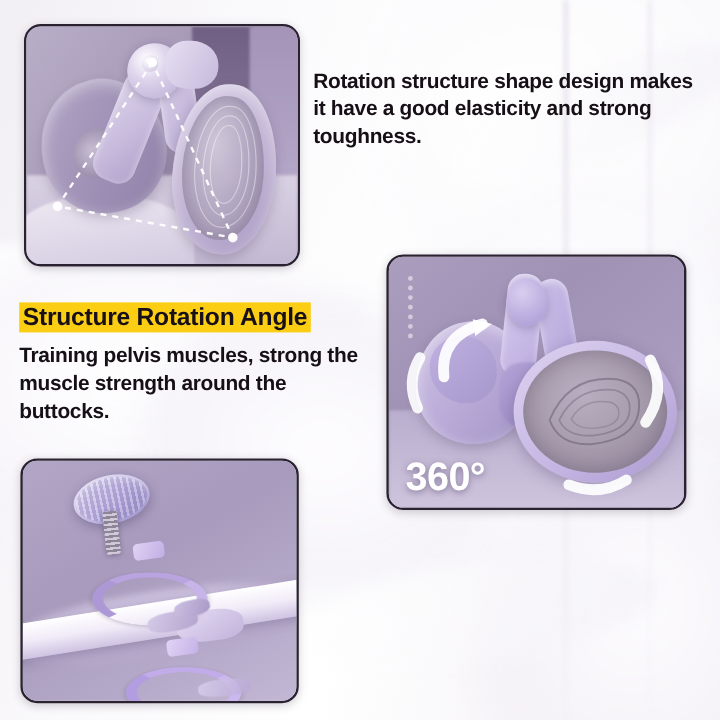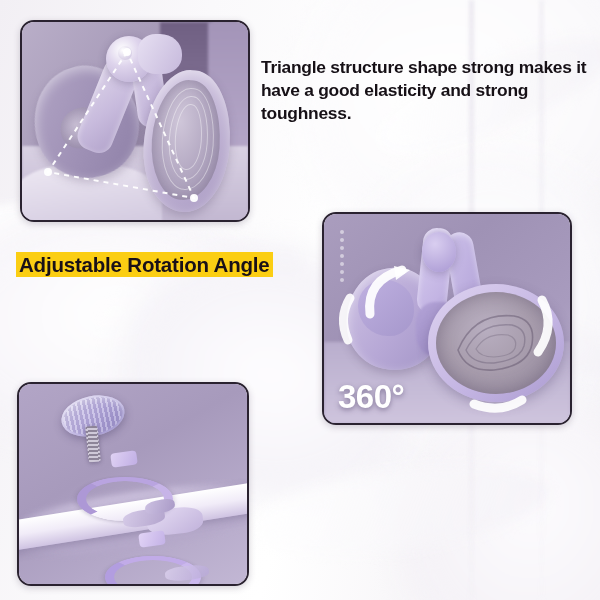--- a/index.html
+++ b/index.html
@@ -415,25 +415,26 @@
       <div class="art" style="left:104px; top:126px; width:42px; height:16px; border-radius:40%;
            background:linear-gradient(120deg,#d6cbe8,#b3a4cd); transform:rotate(-10deg);"></div>
       <div class="art" style="left:126px; top:116px; width:30px; height:13px; border-radius:40%;
            background:linear-gradient(120deg,#cdc1e2,#a899c6); transform:rotate(-12deg);"></div>
       <div class="art" style="left:146px; top:182px; width:44px; height:14px; border-radius:40%;
            background:linear-gradient(120deg,#ddd2ef,#b6a7d6); transform:rotate(-6deg); opacity:.8;"></div>
     </div>
   </div>
 
   <div class="textblock" id="text-triangle">
-    <p class="body-copy">Triangle structure shape strong makes it have a good elasticity and strong toughness.</p>
+    <p class="body-copy">Rotation structure shape design makes it have a good elasticity and strong toughness.</p>
   </div>
 
   <div class="textblock" id="text-rotation">
     <div class="headline-wrap">
-      <span class="headline">Adjustable Rotation Angle</span>
+      <span class="headline">Structure Rotation Angle</span>
     </div>
+    <p class="body-copy">Training pelvis muscles, strong the muscle strength around the buttocks.</p>
   </div>
 
   <div class="textblock" id="text-button">
   </div>
 
 </div>
 
 </body></html>

